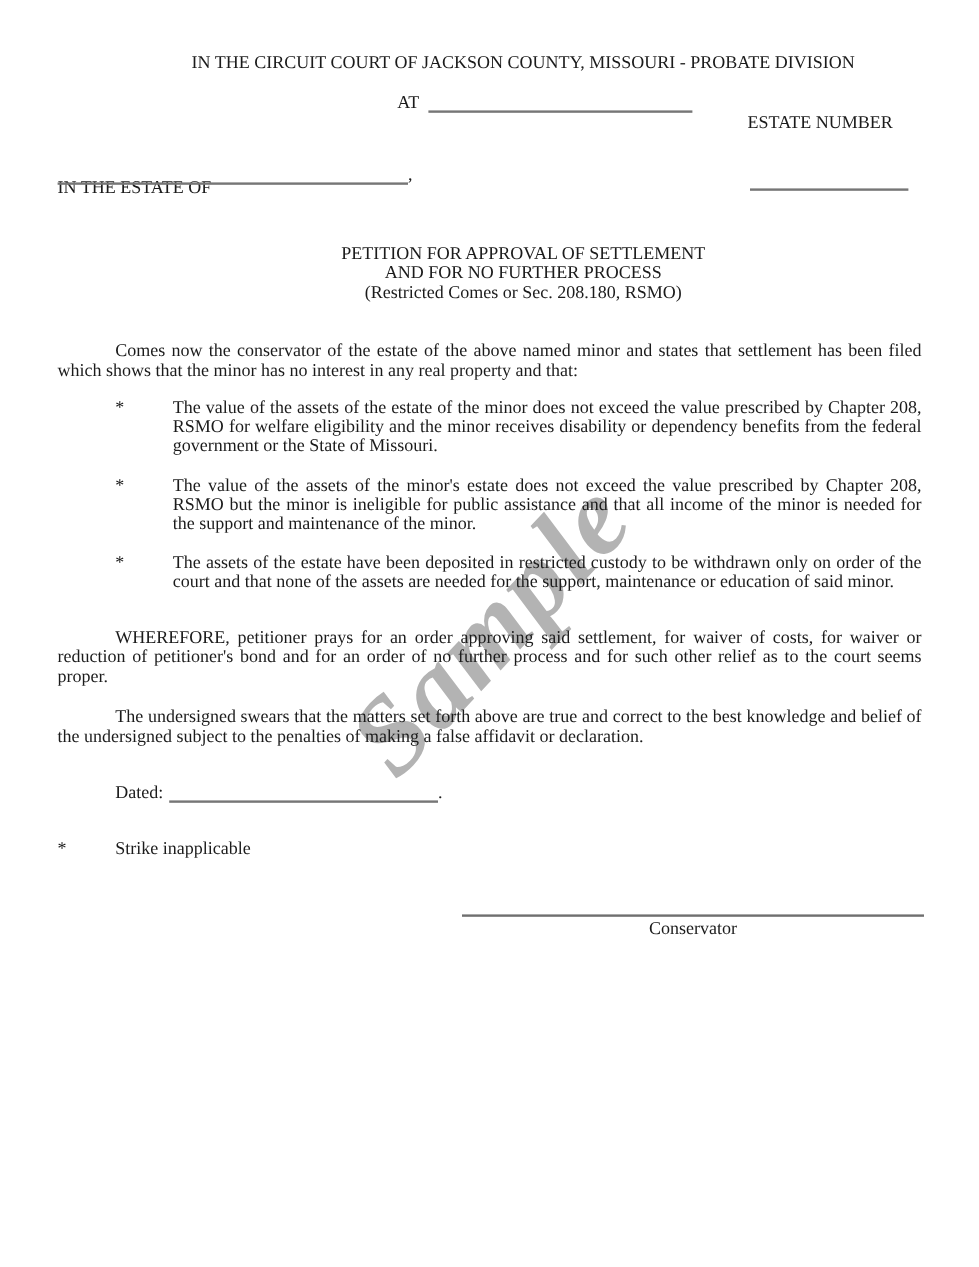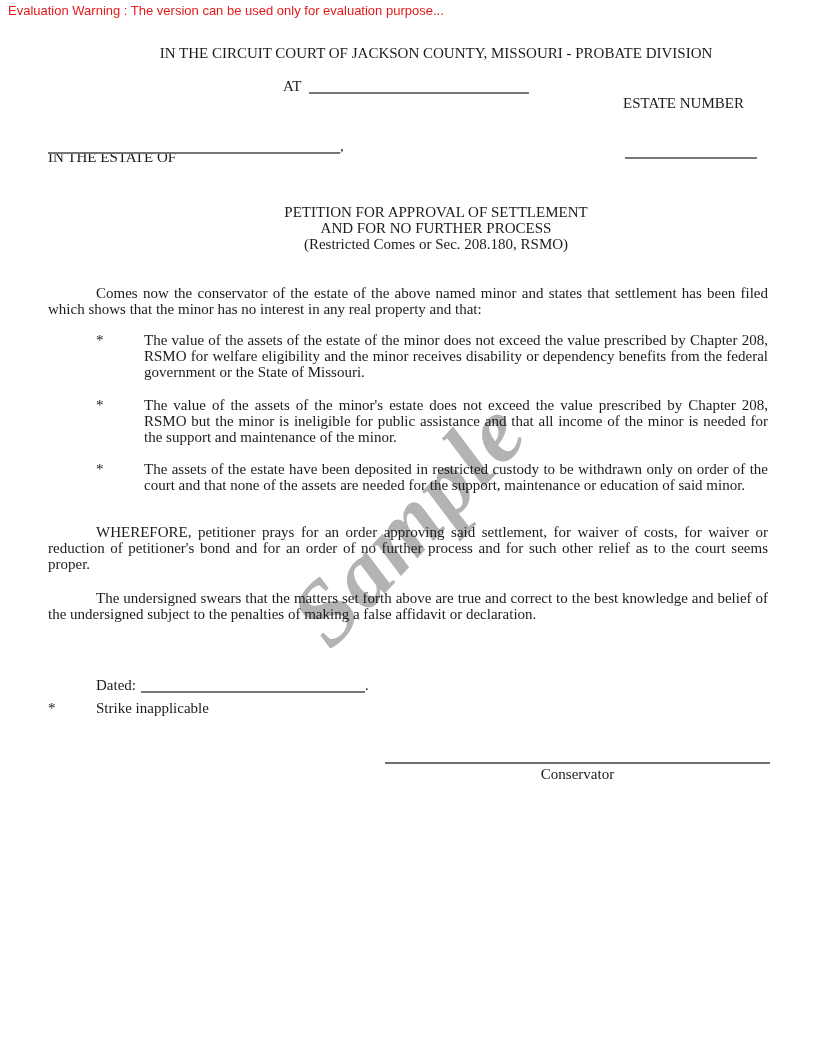--- a/index.html
+++ b/index.html
@@ -40,21 +40,21 @@
     white-space: nowrap;
   }
 
   .centered { left: 0; width: 816px; text-align: center; margin-left: 28px; }
   .court-header { top: 45px; }
 
   .at-row {
     top: 76px; left: 283px;
     display: flex; align-items: flex-end;
   }
-  .at-row .label { margin-right: 8px; }
+  .at-row .label { margin-right: 8px; margin-left: 48px; }
   .blank {
     display: inline-block;
     border-bottom: 2px solid #767676;
     height: 16px;
   }
   .at-blank { width: 220px; }
 
   .estate-of-label   { top: 109px; left: 48px; margin-top: 40px; }
   .estate-num-label  { top: 95px; left: 623px; }
 
@@ -80,38 +80,37 @@
   .bullet {
     left: 96px; width: 672px;
     display: flex; align-items: flex-start;
   }
   .bullet-marker { width: 48px; flex: none; }
   .bullet-text { width: 624px; text-align: justify; }
   .bullet-1 { top: 332px; }
   .bullet-2 { top: 397px; }
   .bullet-3 { top: 461px; }
 
-  .dated-row { top: 651px; left: 96px; display: flex; align-items: flex-end; margin-top: 24px; }
+  .dated-row { top: 651px; left: 96px; display: flex; align-items: flex-end; }
   .dated-row .label { margin-right: 5px; }
   .dated-blank { width: 224px; }
 
   .strike-row { top: 700px; left: 48px; display: flex; }
   .strike-marker { width: 48px; flex: none; }
 
   .sig-line  { top: 745px; left: 385px; width: 385px; height: 17px; border-bottom: 2px solid #6f6f6f; }
   .sig-label { top: 766px; left: 385px; width: 385px; text-align: center; }
 </style>
 </head>
 <body>
 
 <div class="page">
 
   <div class="watermark">Sample</div>
 
-  <div class="abs warning">Evaluation Warning : The version can be used only for evaluation purpose...</div>
 
   <div class="abs centered court-header">IN THE CIRCUIT COURT OF JACKSON COUNTY, MISSOURI - PROBATE DIVISION</div>
 
   <div class="abs at-row">
     <span class="label">AT</span>
     <span class="blank at-blank"></span>
   </div>
 
   <div class="abs estate-of-label">IN THE ESTATE OF</div>
   <div class="abs estate-num-label">ESTATE NUMBER</div>

